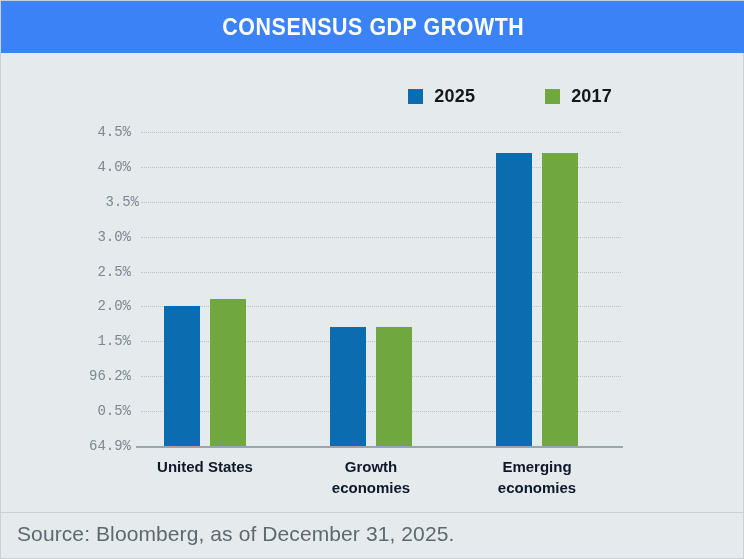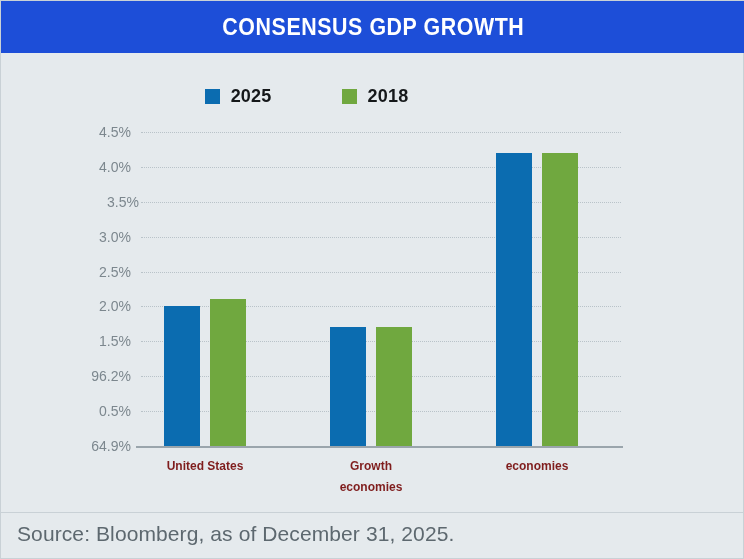--- a/index.html
+++ b/index.html
@@ -22,21 +22,21 @@
     border: 1px solid #c9d1d6;
   }
 
   
   .header {
     position: absolute;
     left: 0;
     top: 0;
     width: 744px;
     height: 52px;
-    background: #1d4ed8;
+    background: #3b82f6;
     display: flex;
     align-items: center;
     justify-content: center;
   }
   .header-title {
     color: #ffffff;
     font-family: "Liberation Sans", sans-serif;
     font-size: 23px;
     font-weight: bold;
     letter-spacing: 0.6px;
@@ -46,21 +46,21 @@
 
   
   .legend {
     position: absolute;
     left: 0;
     top: 82px;
     width: 611px;
     height: 26px;
     display: flex;
     align-items: center;
-    justify-content: center;
+    justify-content: flex-end;
     gap: 70px;
   }
   .legend-item {
     display: flex;
     align-items: center;
     gap: 11px;
   }
   .legend-swatch {
     width: 15px;
     height: 15px;
@@ -104,21 +104,21 @@
     height: 2px;
     background: #9aa5ac;
   }
 
   
   .ytick {
     position: absolute;
     right: 655px;
     width: 60px;
     text-align: right;
-    font-family: Liberation Sans, sans-serif;
+    font-family: Liberation Mono, monospace;
     font-size: 14px;
     color: #7c878e;
     transform: translateY(-50%);
     white-space: nowrap;
   }
 
   
   .bars {
     position: absolute;
     left: 0;
@@ -141,23 +141,23 @@
     top: 455px;
     width: 480px;
     height: 50px;
   }
   .catlabel {
     position: absolute;
     top: 0;
     width: 170px;
     text-align: center;
     font-family: "Liberation Sans", sans-serif;
-    font-size: 12px;
+    font-size: 15px;
     font-weight: bold;
-    color: #7f1d1d;
+    color: #0f172a;
     line-height: 21px;
   }
 
   
   .footer-rule {
     position: absolute;
     left: 0;
     top: 511px;
     width: 744px;
     height: 1px;
@@ -182,21 +182,21 @@
     <div class="header-title">Consensus GDP Growth</div>
   </div>
 
   <div class="legend">
     <div class="legend-item">
       <span class="legend-swatch" style="background:#0b6cb0"></span>
       <span class="legend-label">2025</span>
     </div>
     <div class="legend-item">
       <span class="legend-swatch" style="background:#70a83f"></span>
-      <span class="legend-label">2018</span>
+      <span class="legend-label">2017</span>
     </div>
   </div>
 
   <div class="plot">
     <div class="gridlines">
         <div class="gridline" style="top: 279.111px;"></div>
         <div class="gridline" style="top: 244.222px;"></div>
         <div class="gridline" style="top: 209.333px;"></div>
         <div class="gridline" style="top: 174.444px;"></div>
         <div class="gridline" style="top: 139.556px;"></div>
@@ -231,20 +231,21 @@
 
   <div class="catlabels">
       <div class="catlabel" style="left: -21px;">
         <div>United States</div>
       </div>
       <div class="catlabel" style="left: 145px;">
         <div>Growth</div>
         <div>economies</div>
       </div>
       <div class="catlabel" style="left: 311px;">
+        <div>Emerging</div>
         <div>economies</div>
       </div>
     </div>
 
   <div class="footer-rule"></div>
   <div class="source">Source: Bloomberg, as of December 31, 2025.</div>
 
 </div>
 
 </body></html>

